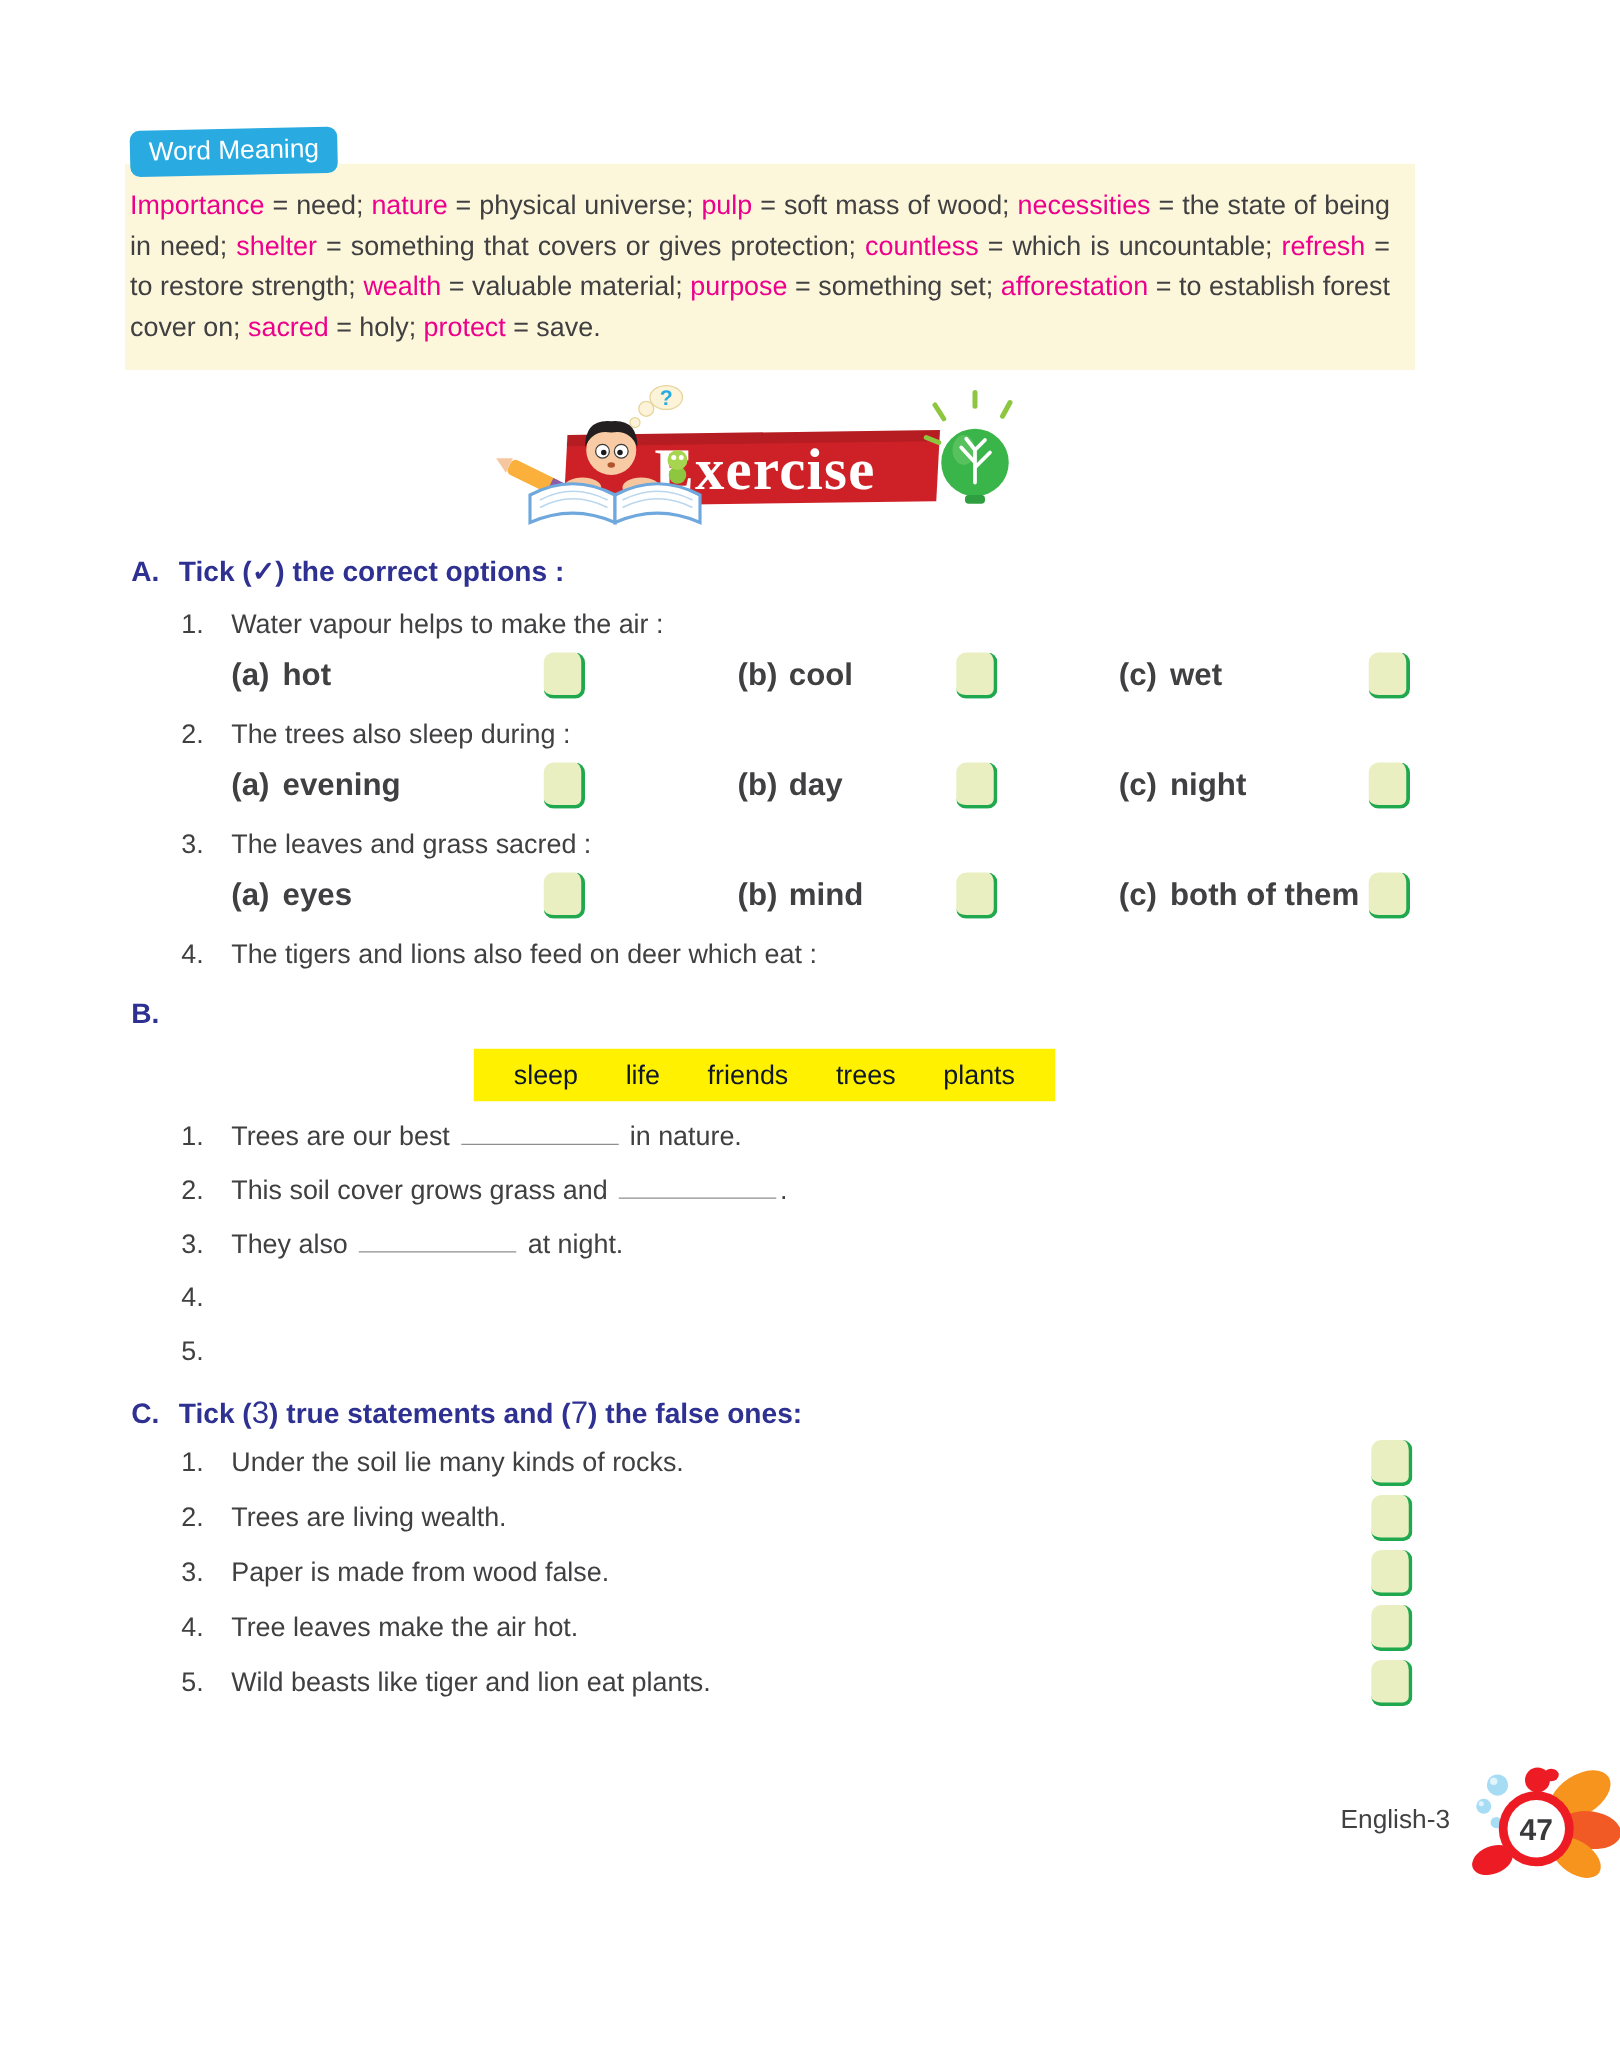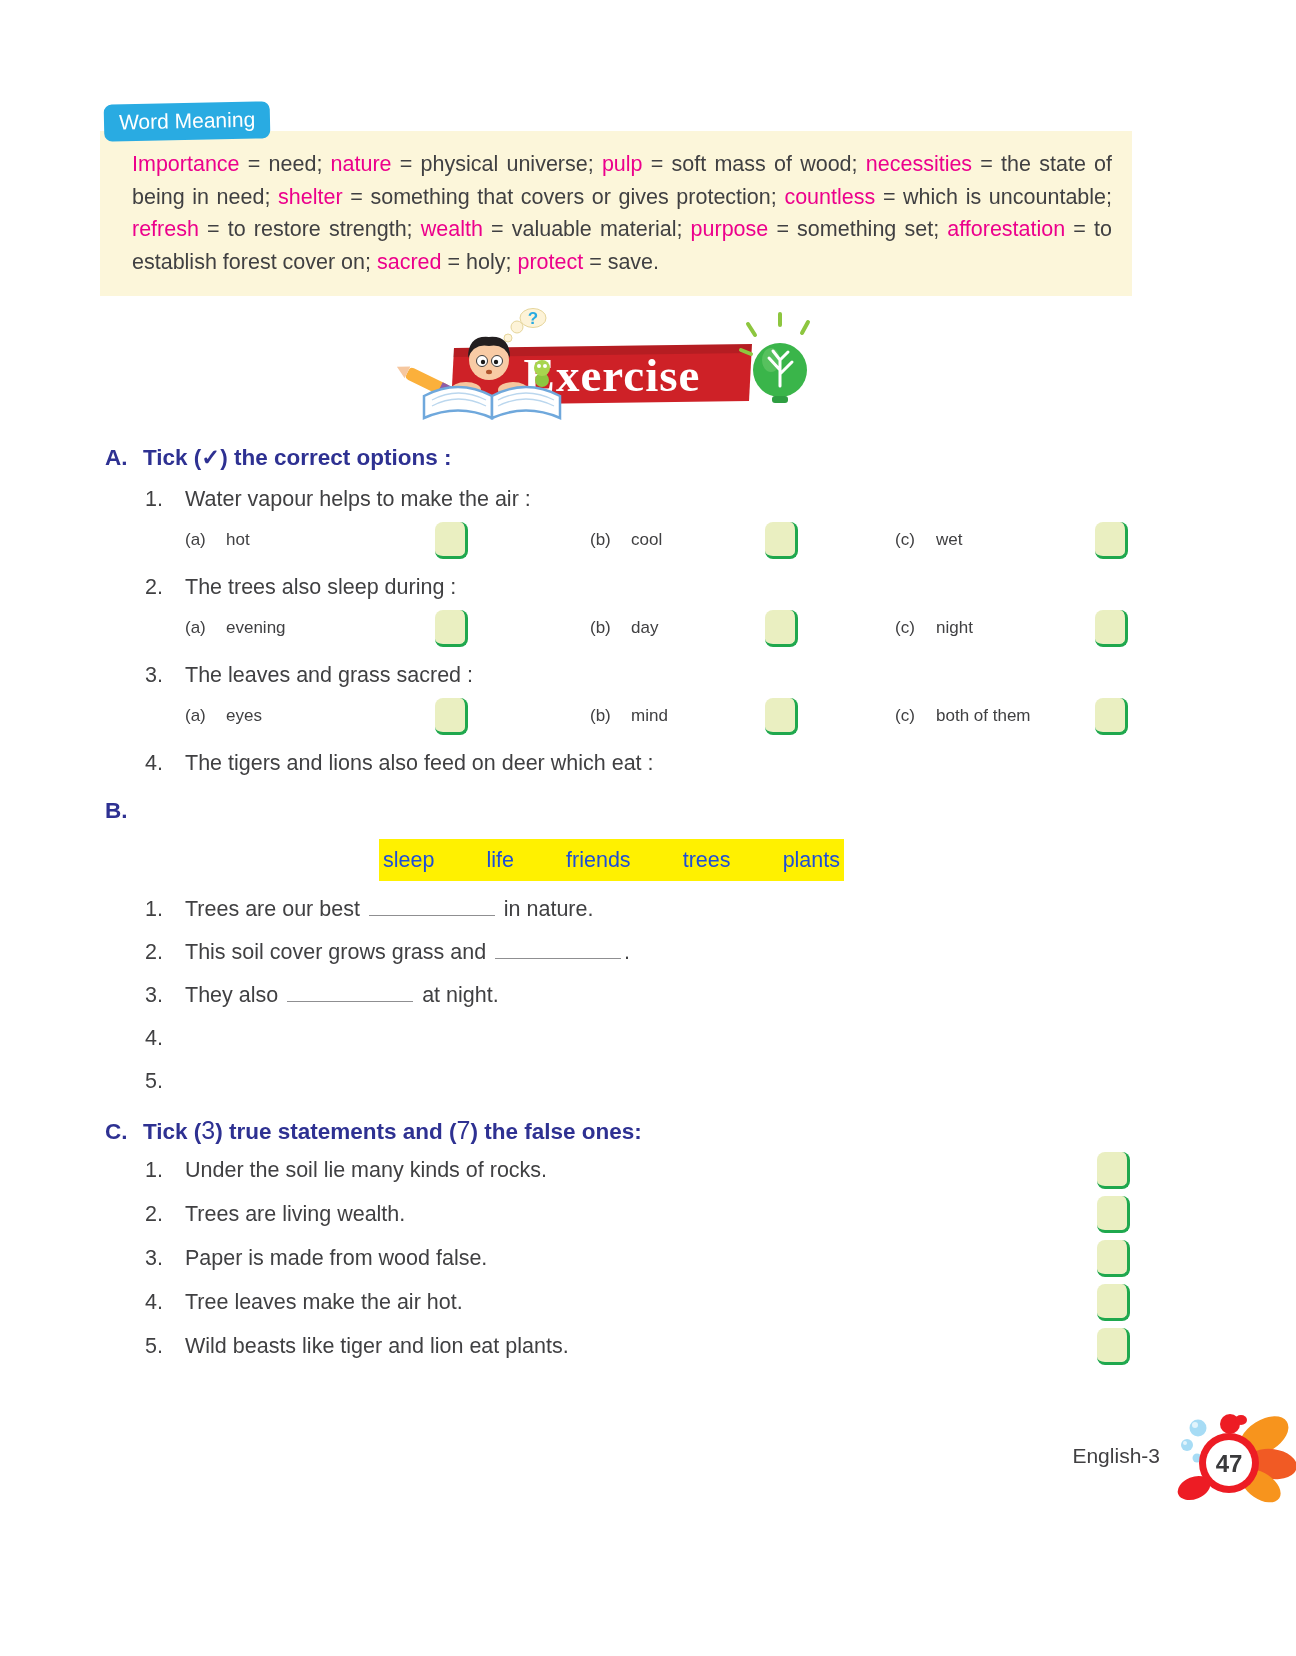--- a/index.html
+++ b/index.html
@@ -12,21 +12,21 @@
 
   
   .wm-badge {
     display:inline-block; position:relative; z-index:2; margin-left:4px;
     background:var(--badge-blue,#29ABE2); color:#fff;
     font-size:21px; padding:6px 15px 7px; border-radius:8px;
     transform:rotate(-1.2deg);
   }
   .wm-box {
     background:var(--box-cream,#FCF6DA); margin-top:-9px;
-    padding:17px 20px 18px 32px; font-size:21.5px; line-height:32.5px;
+    padding:17px 20px 18px 4px; font-size:21.5px; line-height:32.5px;
     text-align:justify;
   }
   .wm-box .hl { color:var(--keyword-pink,#EC008C); }
 
   
   .banner { margin-top:12px; height:116px; display:flex; justify-content:center; }
 
   
   .sec-head { display:flex; align-items:baseline; color:var(--heading-blue,#2E3192);
     font-weight:bold; font-size:22.5px; }
@@ -34,39 +34,39 @@
   .glyph { font-weight:400; font-size:25px; }
 
   .q-line { display:flex; font-size:21.5px; line-height:30px; }
   .q-num { margin-left:45px; width:40px; flex:none; }
 
   
   .opt-row {
     display:grid; grid-template-columns:250px 34px 121px 175px 34px 96px 200px 34px;
     align-items:center; margin-left:85px; margin-top:7px; margin-bottom:11px; height:38px;
   }
-  .opt-text { font-size:17px; white-space:nowrap; }
+  .opt-text { font-size:25px; white-space:nowrap;font-weight:bold; }
   .opt-letter { display:inline-block; min-width:41px; }
   .checkbox {
     display:inline-block; width:33px; height:37px;
     background:var(--checkbox-fill,#EAEFC1);
     border-right:3px solid var(--checkbox-green,#1FA84E);
     border-bottom:3px solid var(--checkbox-green,#1FA84E);
     border-radius:8px;
   }
   #secA { margin-top:20px; }
   #secA .q-block { margin-top:13px; }
 
   
   #secB { margin-top:20px; }
   .word-bank {
     margin:15px 0 4px 279px; width:465px; height:42px;
     background:var(--wordbank-yellow,#FFF100);
     display:flex; align-items:center; justify-content:space-between;
-    padding:0 4px; font-size:21.5px; color:#1d4ed8;
+    padding:0 32px; font-size:21.5px; color:#0f172a;
   }
   .b-row { display:flex; font-size:21.5px; line-height:30px; margin-top:13px; }
   .blank {
     display:inline-block; width:126px; height:21px; margin:0 3px;
     border-bottom:1.6px solid #8f8f91;
   }
 
   
   #secC { margin-top:20px; }
   .c-row { display:flex; align-items:center; min-height:38px; margin-top:6px; font-size:21.5px; }

